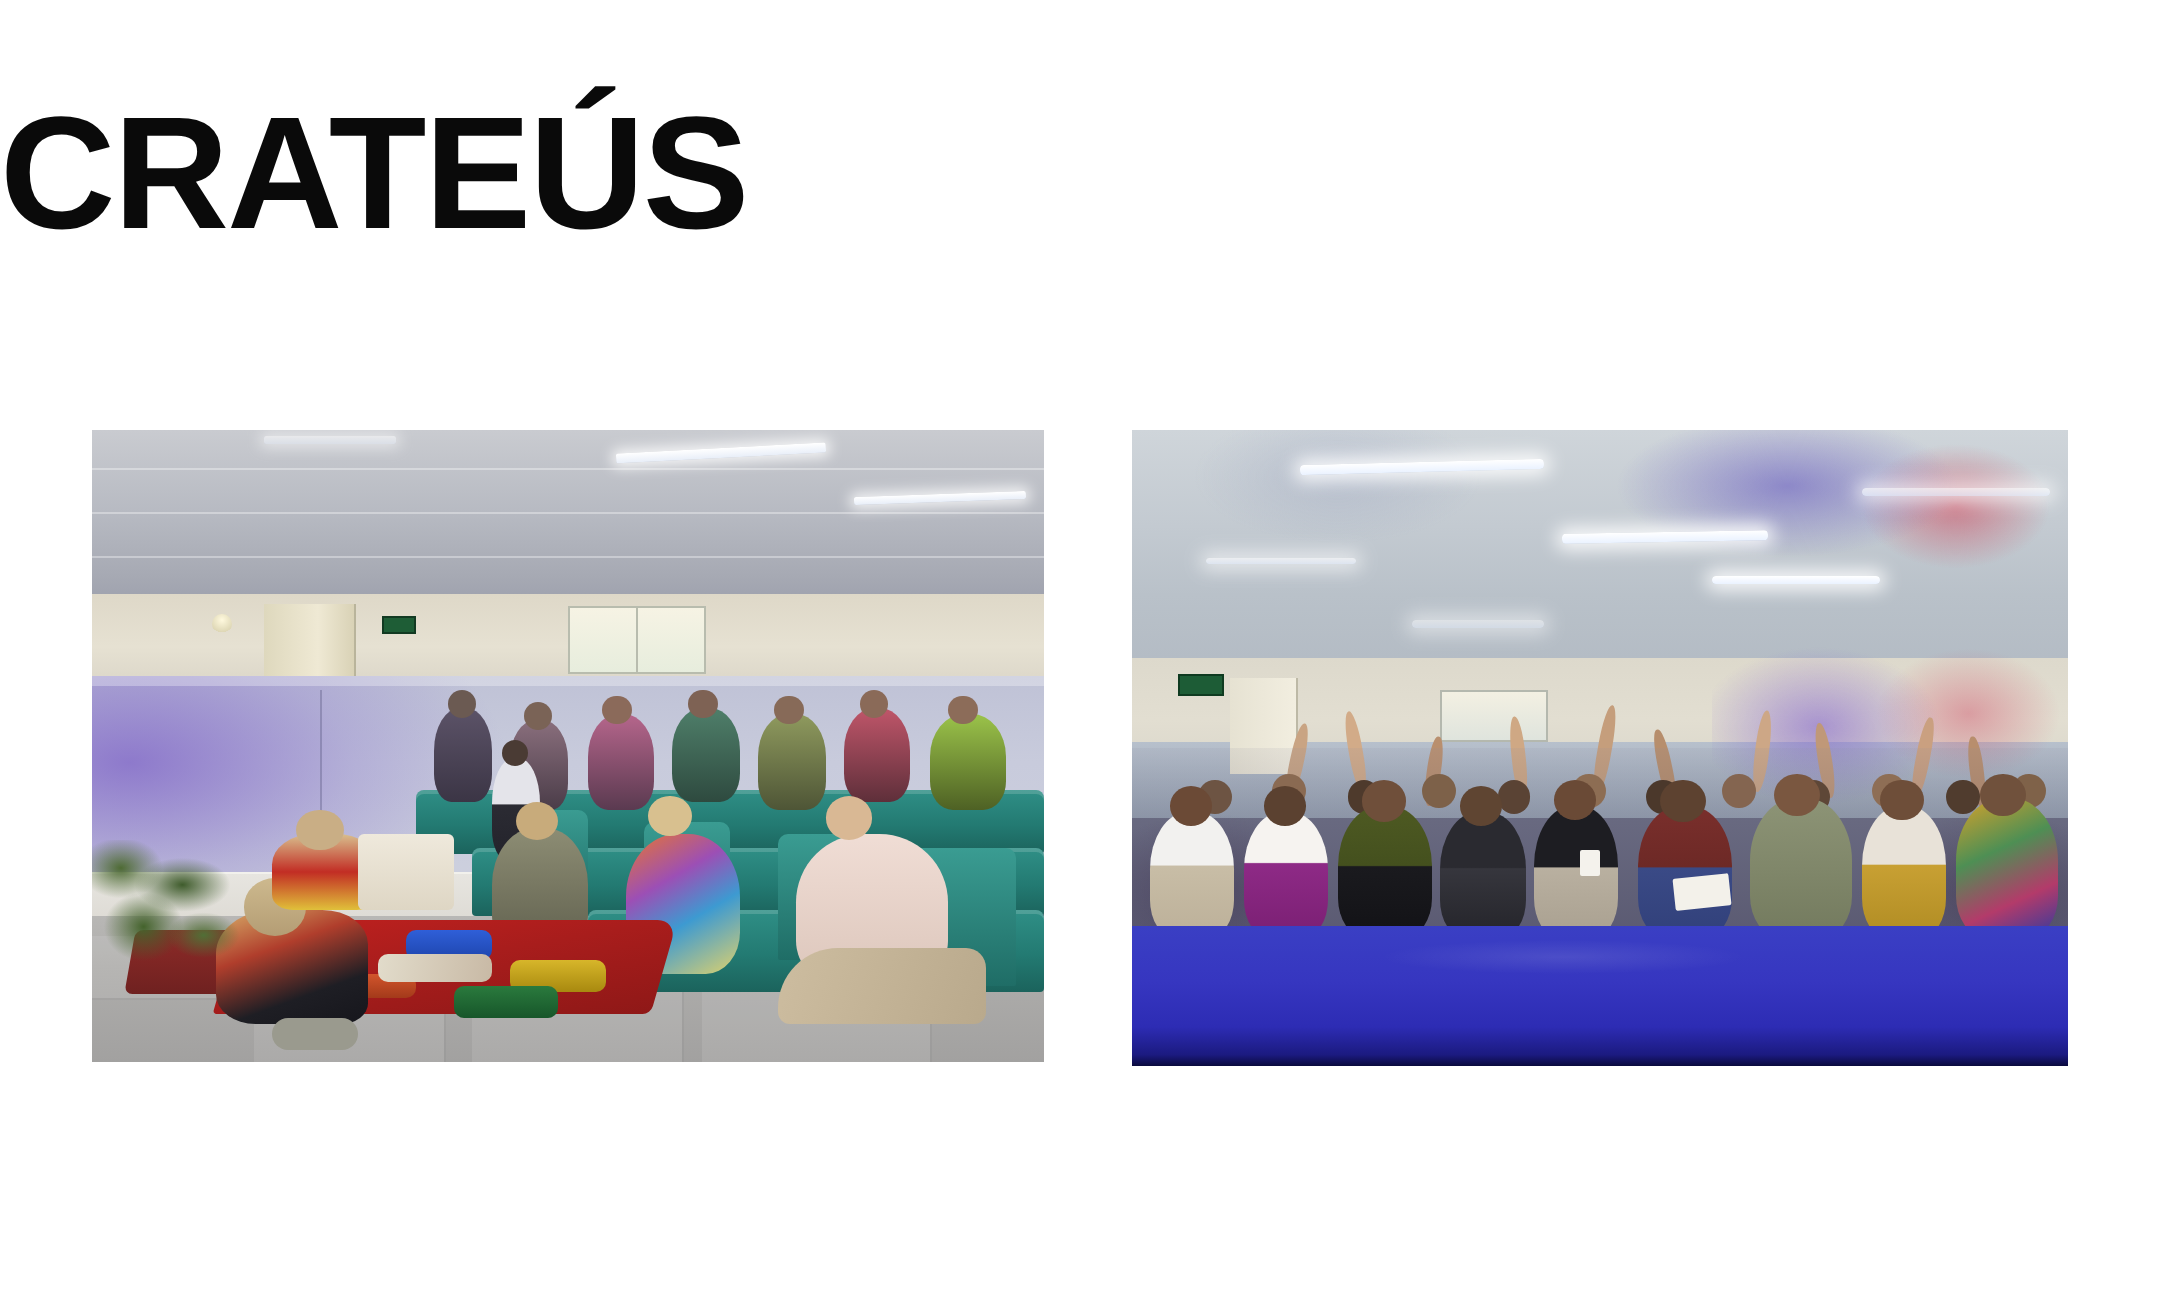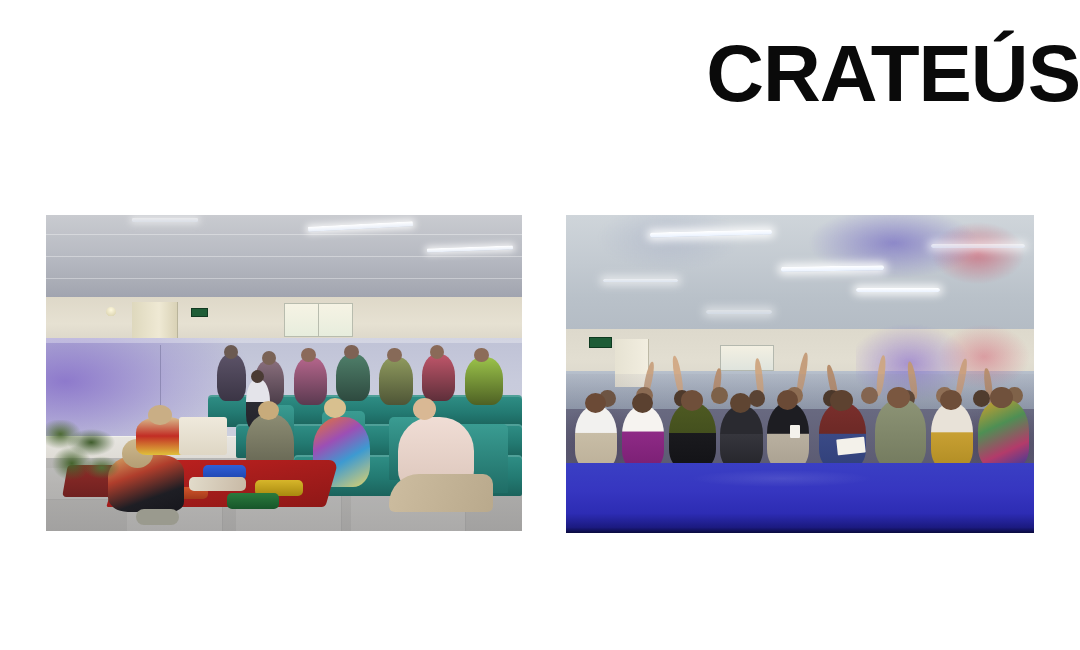--- a/index.html
+++ b/index.html
@@ -12,23 +12,23 @@
     height: 650px;
     position: relative;
     overflow: hidden;
     font-family: "Liberation Sans", sans-serif;
   }
 
   
   .slide-title {
     position: absolute;
     left: 0;
-    top: 34px;
+    top: 47px;
     width: 1080px;
-    text-align: right;
+    text-align: left;
     font-family: "Liberation Sans", sans-serif;
     font-weight: bold;
     font-size: 80px;
     line-height: 1.0;
     letter-spacing: -1px;
     color: #0a0a0a;
     white-space: nowrap;
   }
 
   

